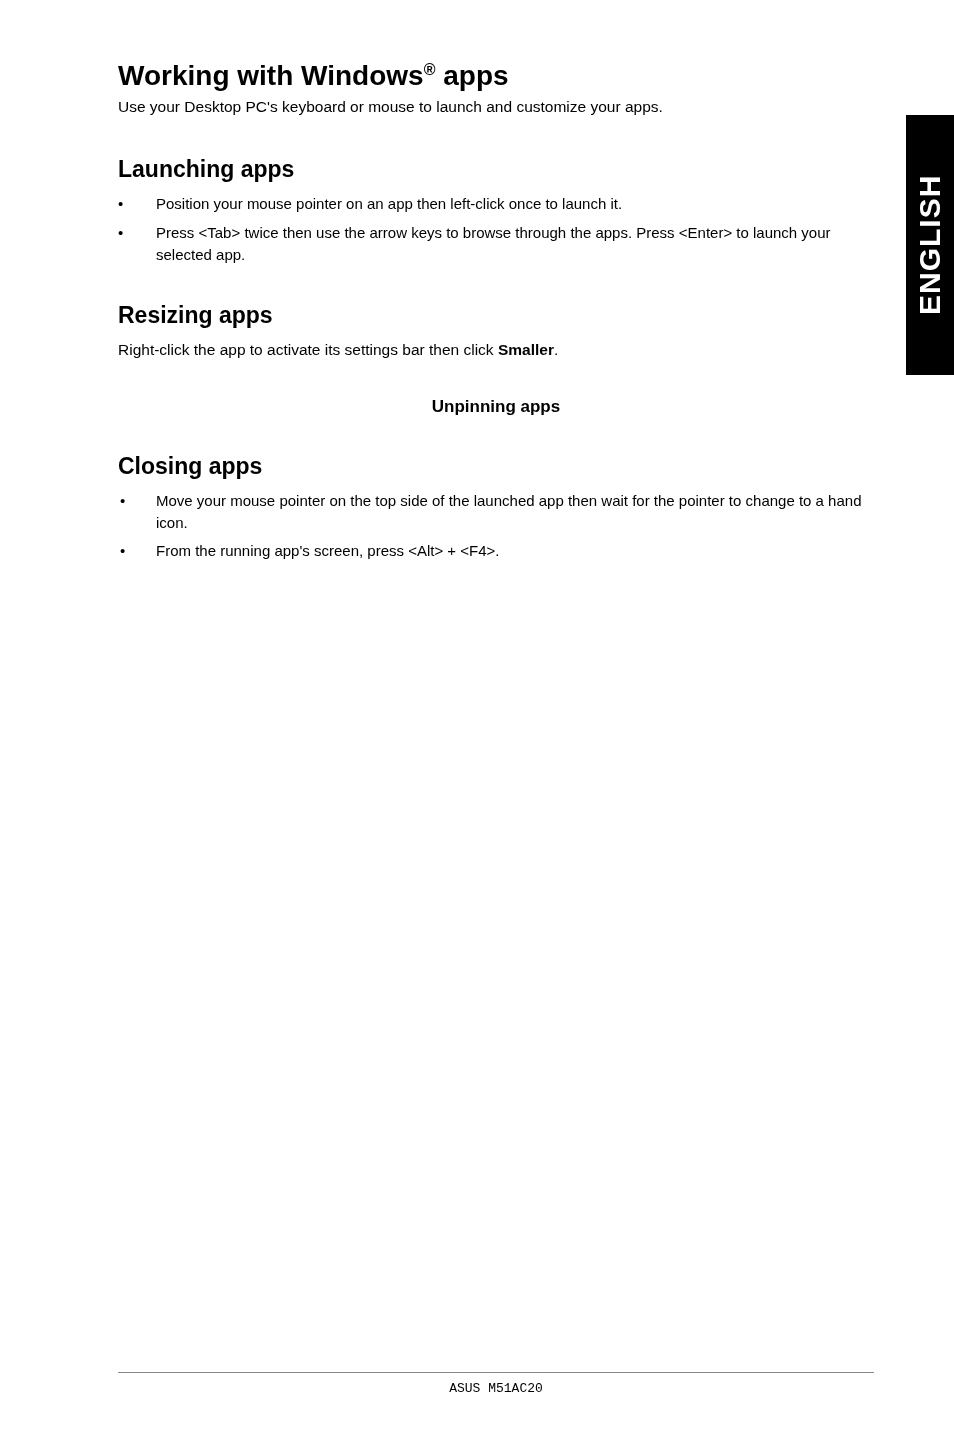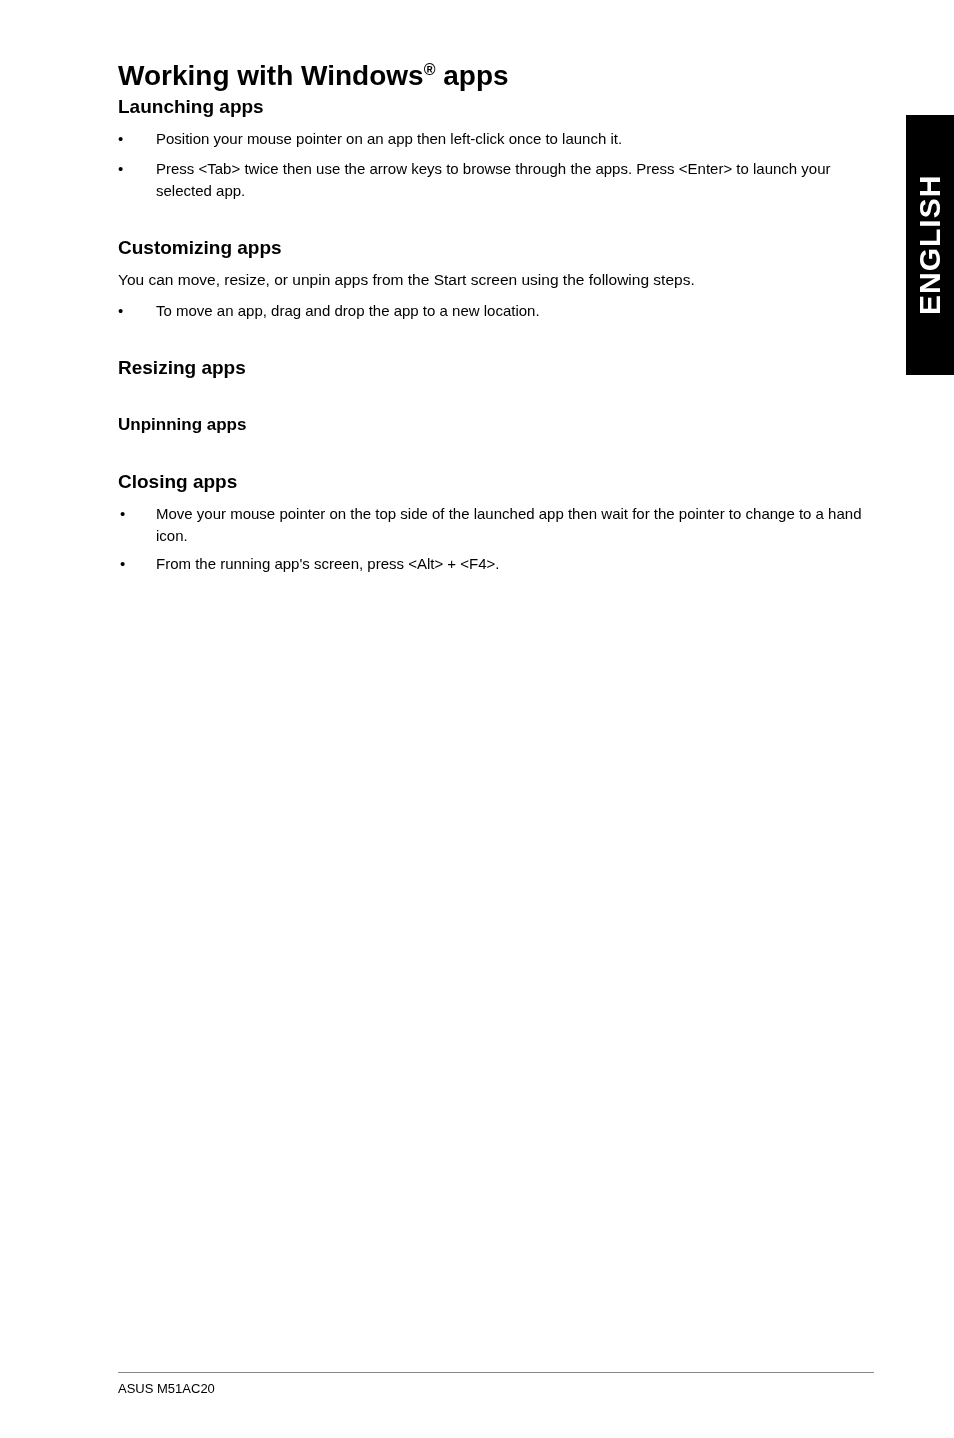--- a/index.html
+++ b/index.html
@@ -42,28 +42,29 @@
   h1 sup {
     font-size: 16px;
     vertical-align: super;
   }
   .intro {
     font-size: 15.5px;
     margin-bottom: 38px;
     line-height: 1.4;
   }
   h2 {
-    font-size: 19px;
+    font-size: 23px;
     font-weight: bold;
     margin-bottom: 10px;
   }
   h3 {
     font-size: 17px;
     font-weight: bold;
     margin-bottom: 8px;
+    text-align: center;
   }
   .body-text {
     font-size: 15.5px;
     line-height: 1.45;
     margin-bottom: 8px;
   }
   ul {
     list-style: none;
     margin-bottom: 8px;
   }
@@ -86,53 +87,51 @@
   .sect-sm { margin-bottom: 30px; }
   .footer {
     position: absolute;
     bottom: 42px;
     left: 118px;
     right: 80px;
     border-top: 1px solid #888;
     padding-top: 8px;
     font-size: 13px;
     display: flex;
-    justify-content: flex-start;
+    justify-content: center;
+    font-family: Liberation Mono, monospace;
   }
   .bold { font-weight: bold; }
 </style>
 </head>
 <body>
 
 <div class="page">
   <div class="side-tab">ENGLISH</div>
 
   <h1>
     <span>Working with Windows</span><sup>®</sup><span> apps</span>
   </h1>
 
+  <p class="intro">Use your Desktop PC's keyboard or mouse to launch and customize your apps.</p>
 
   <div class="sect">
     <h2>Launching apps</h2>
     <ul>
       <li>Position your mouse pointer on an app then left-click once to launch it.</li>
       <li>Press &lt;Tab&gt; twice then use the arrow keys to browse through the apps. Press &lt;Enter&gt; to launch your selected app.</li>
     </ul>
   </div>
 
-  <div class="sect">
-    <h2>Customizing apps</h2>
-    <p class="body-text">You can move, resize, or unpin apps from the Start screen using the following steps.</p>
-    <ul>
-      <li>To move an app, drag and drop the app to a new location.</li>
-    </ul>
-  </div>
 
   <div class="sect">
     <h2>Resizing apps</h2>
+    <p class="body-text">
+      <span>Right-click the app to activate its settings bar then click </span><span class="bold">Smaller</span><span>.</span>
+    </p>
   </div>
 
   <div class="sect">
     <h3>Unpinning apps</h3>
   </div>
 
   <div class="sect-sm">
     <h2>Closing apps</h2>
     <ul class="tight">
       <li>Move your mouse pointer on the top side of the launched app then wait for the pointer to change to a hand icon.</li>

